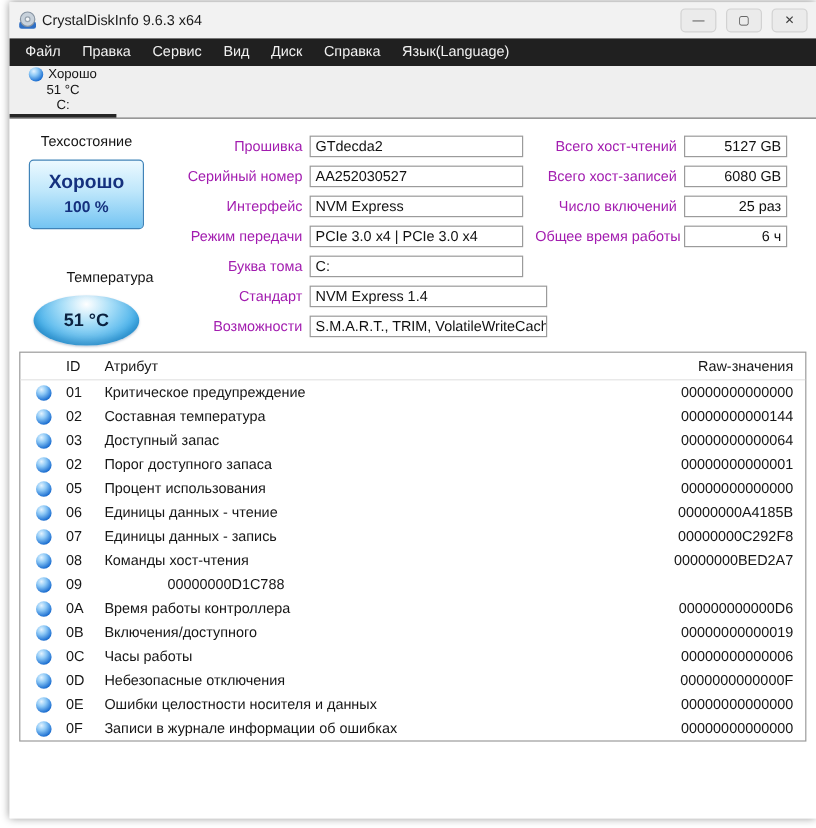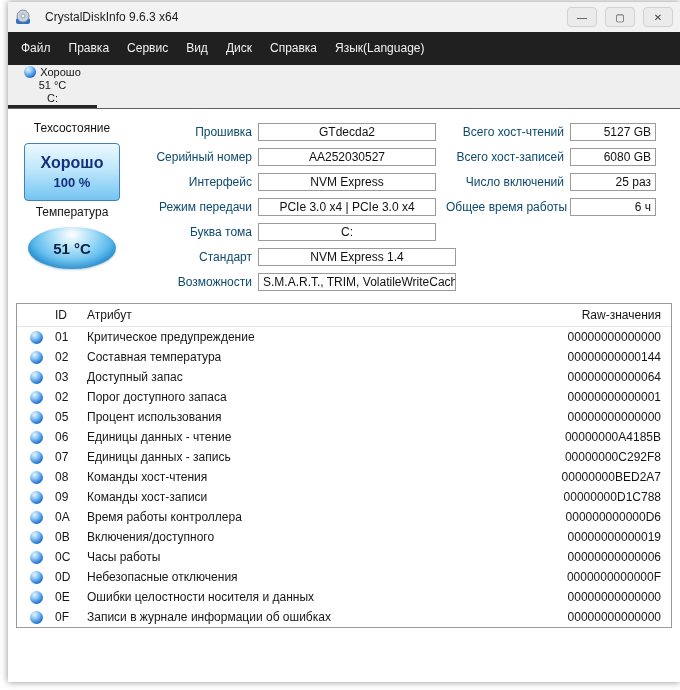--- a/index.html
+++ b/index.html
@@ -9,28 +9,28 @@
     background: radial-gradient(140% 95% at 16% 28%, #c3dbf4 0%, #7fadе8 22%, #6fa3e3 28%, #3b76cf 55%, #2257b8 85%, #1c4aa6 100%);
     position:relative; overflow:hidden;
     -webkit-font-smoothing:antialiased;
   }
   .window {
     position:absolute; left:8px; top:2px; width:672px; height:680px;
     background:#ffffff; box-shadow:0 0 7px rgba(0,0,0,.45);
     display:flex; flex-direction:column;
   }
   
-  .title-bar { height:30px; background:#f2f2f2; display:flex; align-items:center; padding:0 7px; gap:14px; flex:0 0 auto; }
+  .title-bar { height:30px; background:#f2f2f2; display:flex; align-items:center; padding:0 7px; gap:4px; flex:0 0 auto; }
   .app-icon { width:16px; height:16px; display:inline-flex; }
   .window-title { font-size:12px; color:#1b1b1b; }
   .caption-buttons { margin-left:auto; display:flex; gap:8px; }
   .cap-btn { width:30px; height:20px; background:#ebebeb; border:1px solid #d2d2d2; border-radius:4px;
              display:flex; align-items:center; justify-content:center; font-size:10px; color:#3c3c3c; cursor:default; }
   
-  .menu-bar { height:33px; background:#202020; display:flex; align-items:center; padding:0 4px; flex:0 0 auto; }
+  .menu-bar { height:23px; background:#202020; display:flex; align-items:center; padding:0 4px; flex:0 0 auto; }
   .menu-item { color:#f1f1f1; font-size:12px; line-height:23px; padding:0 9px; cursor:default; }
   
   .tab-strip { height:44px; background:#efefef; border-bottom:1px solid #636363; display:flex; flex:0 0 auto; }
   .drive-tab { width:89px; display:flex; flex-direction:column; align-items:center; justify-content:center;
                font-size:11px; line-height:13px; color:#141414; border-bottom:3px solid #262626; }
   .tab-line1 { display:flex; align-items:center; gap:4px; }
   .sphere { border-radius:50%; display:inline-block;
             background: radial-gradient(circle at 35% 28%, #e3f3ff 0%, #8cc8f6 32%, #2173d3 72%, #0b4aa4 100%); }
   .sphere-12 { width:12px; height:12px; }
   .sphere-13 { width:13px; height:13px; }
@@ -39,33 +39,33 @@
   .disk-title { text-align:center; font-size:18px; font-weight:bold; color:#0e0e0e; margin-bottom:8px; }
   .info-area { position:relative; height:178px; }
   
   .health-col { position:absolute; left:8px; top:2px; width:112px; text-align:center; }
   .side-label { font-size:12px; color:#141414; }
   .health-box { margin:8px auto 0; width:96px; height:58px; border:1px solid #3f83b8; border-radius:4px;
                 background:linear-gradient(#ecf9ff 0%, #bfe7fb 45%, #74c4f2 100%);
                 display:flex; flex-direction:column; align-items:center; justify-content:center; cursor:default; }
   .health-status { font-size:16px; font-weight:bold; color:#15317e; }
   .health-percent { font-size:13px; font-weight:bold; color:#15317e; margin-top:3px; }
-  .temp-label { margin-top:4px; }
+  .temp-label { margin-top:33px;text-align:right; }
   .temp-ellipse { margin:8px auto 0; width:88px; height:42px; border-radius:50%;
                   background: radial-gradient(ellipse at 50% 18%, #ffffff 0%, #aadff8 32%, #45b0ea 72%, #1a94d8 100%);
                   box-shadow: inset 0 -4px 7px rgba(0,60,120,.28), 0 1px 2px rgba(0,40,90,.25);
                   display:flex; align-items:center; justify-content:center;
                   font-size:15px; font-weight:bold; color:#0b2240; }
   
   .fields-middle { position:absolute; left:118px; top:0; }
   .fields-right  { position:absolute; left:438px; top:0; }
   .field-row { display:flex; align-items:center; height:25px; }
-  .field-label { width:132px; text-align:right; padding-right:6px; font-size:12px; color:#0c4a6e; white-space:nowrap; }
+  .field-label { width:132px; text-align:right; padding-right:6px; font-size:12px; color:#a21caf; white-space:nowrap; }
   .field-value { width:178px; height:18px; border:1px solid #9b9b9b; background:#fff; color:#111;
-                 font-size:12px; line-height:16px; padding:0 4px; white-space:nowrap; overflow:hidden;text-align:center; }
+                 font-size:12px; line-height:16px; padding:0 4px; white-space:nowrap; overflow:hidden; }
   .field-value.wide { width:198px; }
   .fields-right .field-label { width:124px; }
   .fields-right .field-value { width:86px; text-align:right; }
   
   .smart-table { margin:6px 8px 0; border:1px solid #9b9b9b; background:#fff; }
   .t-head { display:flex; align-items:center; height:23px; font-size:12px; color:#161616; border-bottom:1px solid #e4e4e4; }
   .t-row  { display:flex; align-items:center; height:20px; font-size:12px; color:#161616; }
   .col-led  { width:38px; display:flex; justify-content:center; flex:0 0 auto; }
   .col-id   { width:32px; flex:0 0 auto; }
   .col-attr { flex:1; overflow:hidden; white-space:nowrap; }
@@ -249,21 +249,20 @@
             </span>
             <span class="col-id">08</span>
             <span class="col-attr">Команды хост-чтения</span>
             <span class="col-raw">00000000BED2A7</span>
           </div>
           <div class="t-row">
             <span class="col-led">
               <span class="sphere sphere-13"></span>
             </span>
             <span class="col-id">09</span>
-            <span class="col-attr">Команды хост-записи</span>
             <span class="col-raw">00000000D1C788</span>
           </div>
           <div class="t-row">
             <span class="col-led">
               <span class="sphere sphere-13"></span>
             </span>
             <span class="col-id">0A</span>
             <span class="col-attr">Время работы контроллера</span>
             <span class="col-raw">000000000000D6</span>
           </div>

